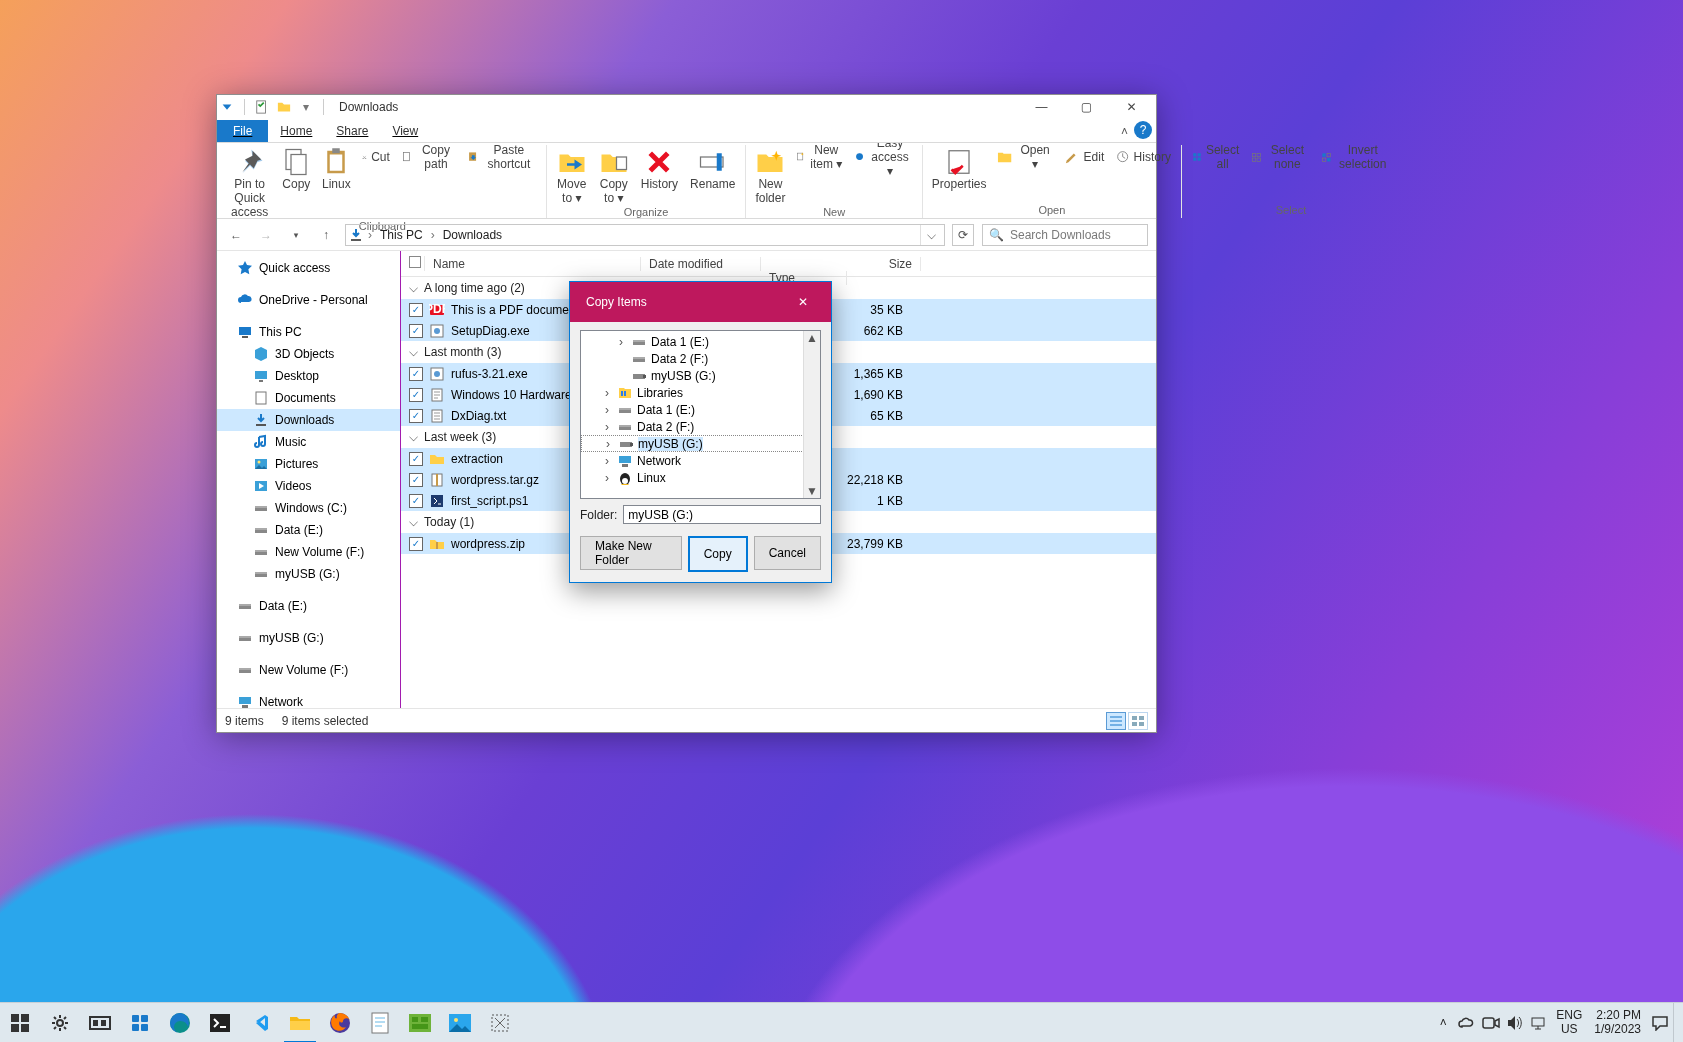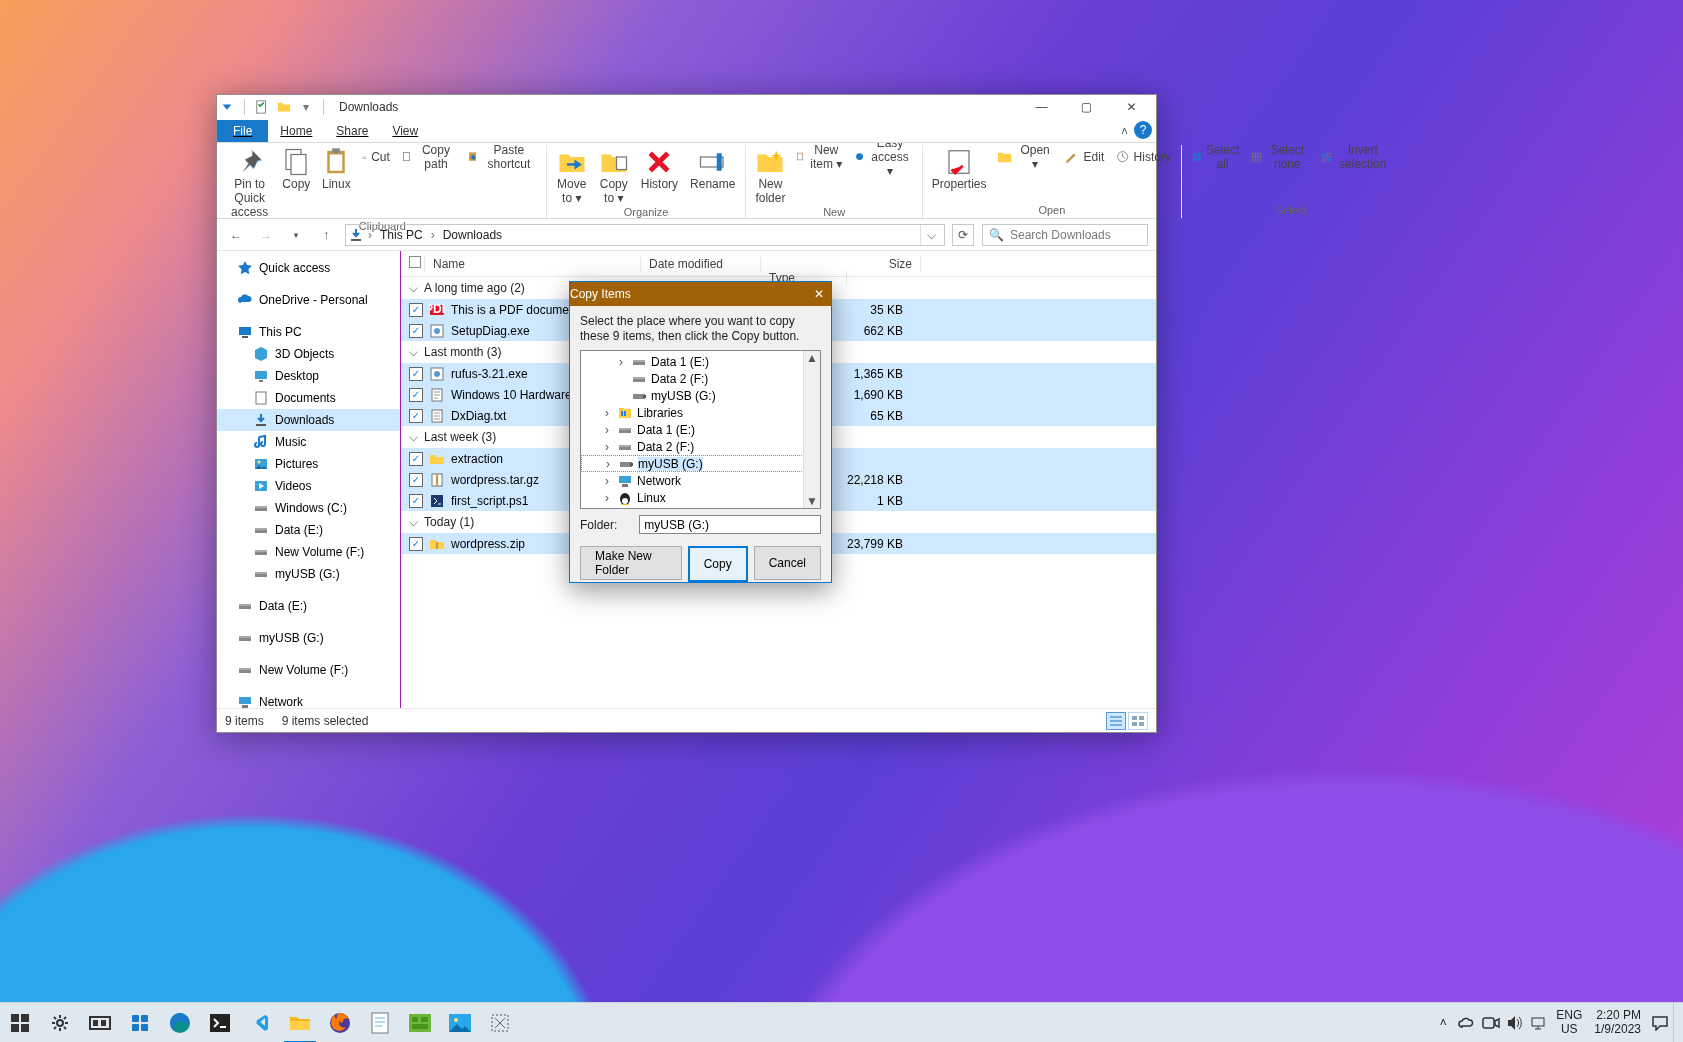--- a/index.html
+++ b/index.html
@@ -95,33 +95,33 @@
 .status .view-btns{ margin-left:auto; display:flex; gap:2px;}
 .vbtn{ width:20px; height:18px; border:1px solid #bcd6ef; display:flex;align-items:center;justify-content:center;}
 .vbtn.active{ background:#cde8ff; border-color:#5b9bd5;}
 
 
 .dialog {
   position:absolute; left:569px; top:281px; width:263px; height:302px;
   background:#f0f0f0; border:1px solid #0078d7; box-shadow:0 8px 25px rgba(0,0,0,.4);
   display:flex; flex-direction:column; z-index:20;
 }
-.dlg-title{ height:40px; background:#a16207; color:#fff; display:flex; align-items:center; padding:0 0;}
+.dlg-title{ height:40px; background:#be185d; color:#fff; display:flex; align-items:center; padding:0 16px;}
 .dlg-close{ margin-left:auto; width:40px; height:24px; display:flex;align-items:center;justify-content:center; margin-right:-8px;}
 .dlg-body{ padding:8px 10px 6px; flex:1; display:flex; flex-direction:column; gap:6px;}
 .dlg-msg{ color:#222; line-height:1.25;}
 .tree{ flex:1; background:#fff; border:1px solid #828790; overflow:auto; position:relative;}
 .tree-inner{padding:2px 0;}
 .tnode{ display:flex; align-items:center; gap:4px; padding:1px 4px 1px; height:17px;}
 .tnode .exp{width:12px; text-align:center; color:#555;}
 .tnode.sel{ border:1px dotted #888;}
 .tnode.sel .tlabel{ background:#cde8ff;}
 .tnode .tic{width:16px;height:16px;display:flex;align-items:center;justify-content:center;}
 .scroll-ind{position:absolute; right:0; top:0; bottom:0; width:17px; background:#f0f0f0; border-left:1px solid #ddd; display:flex; flex-direction:column; justify-content:space-between; align-items:center; color:#555; font-size:10px;}
-.frow{ display:flex; align-items:center; gap:22px;}
+.frow{ display:flex; align-items:center; gap:6px;}
 .frow label{ color:#222;}
 .frow input{ flex:1; height:19px; border:1px solid #828790; padding:0 4px; font-size:12px; background:#fff;}
 .dlg-btns{ display:flex; gap:6px; padding:6px 10px 10px; justify-content:flex-end;}
 .btn{ height:14px; padding:16px 14px; background:#e1e1e1; border:1px solid #adadad; display:flex;align-items:center;}
 .btn.default{ border:2px solid #0078d7; background:#e5f1fb;}
 .mknf{margin-right:auto;}
 
 
 .taskbar {
   position:absolute; left:0; right:0; bottom:0; height:40px;
@@ -786,21 +786,20 @@
     </div>
   </div>
 </div>
 
 <div class="dialog">
   <div class="dlg-title">
     <span>Copy Items</span>
     <div class="dlg-close">✕</div>
   </div>
   <div class="dlg-body">
-    <div class="dlg-msg">Select the place where you want to copy these 9 items, then click the Copy button.</div>
     <div class="tree">
       <div class="tree-inner" id="tree-nodes">
           <div class="tnode" style="padding-left: 34px;">
             <span class="exp">›</span>
     <span class="tic">
               <svg viewBox="0 0 16 16">
                 <rect x="2" y="6" width="12" height="5" fill="#888"></rect>
                 <rect x="2" y="6" width="12" height="2" fill="#aaa"></rect>
               </svg>
             </span>

